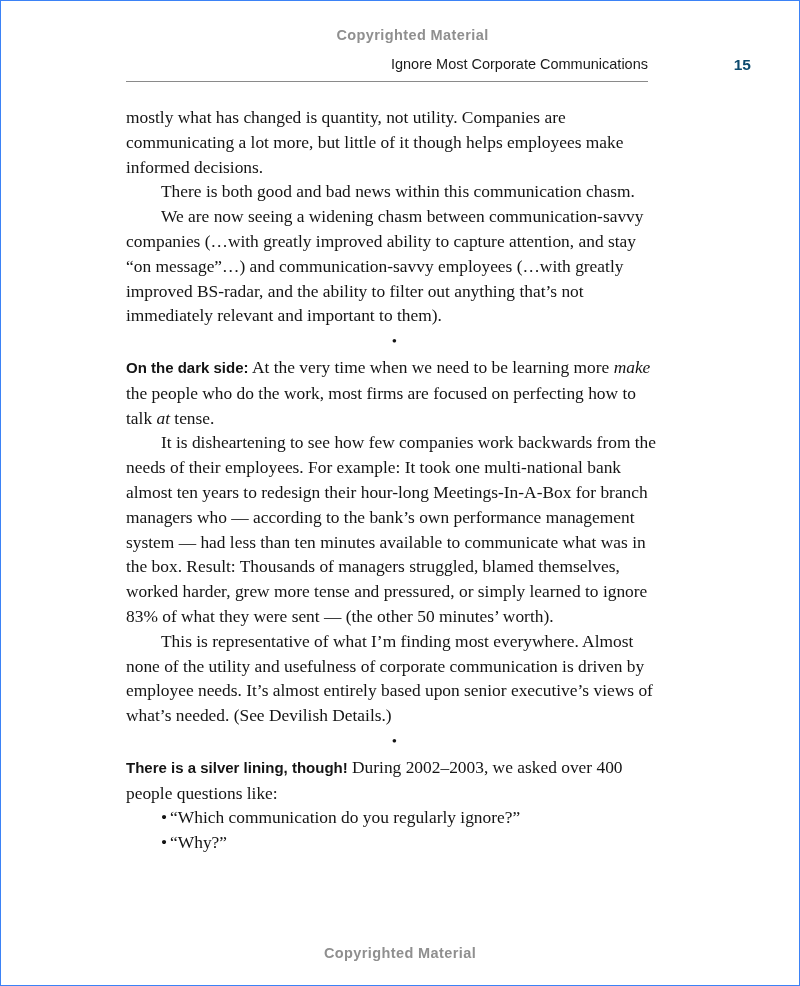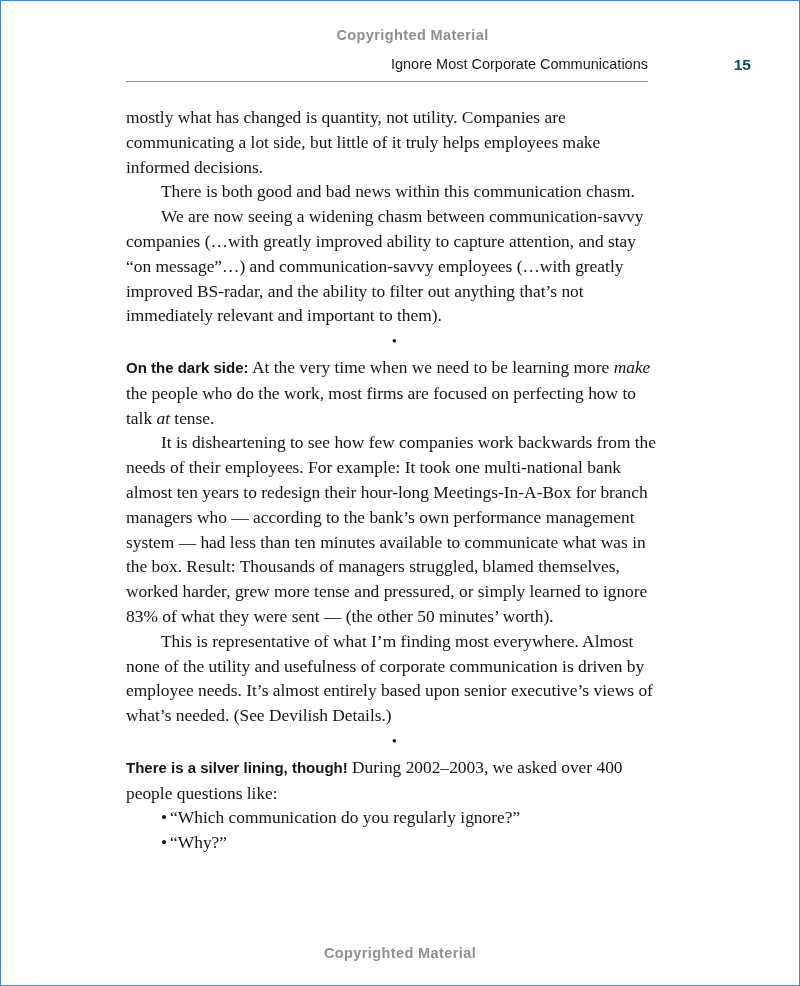--- a/index.html
+++ b/index.html
@@ -83,21 +83,21 @@
 
   <div class="header-row">
     <span class="header-title">Ignore Most Corporate Communications</span>
     <span class="page-number">15</span>
   </div>
 
   <div class="rule"></div>
 
   <div class="body-text">
 
-    <p>mostly what has changed is quantity, not utility. Companies are communicating a lot side, but little of it truly helps employees make informed decisions.</p>
+    <p>mostly what has changed is quantity, not utility. Companies are communicating a lot more, but little of it though helps employees make informed decisions.</p>
 
     <p class="indent">There is both good and bad news within this communication chasm.</p>
 
     <p class="indent">We are now seeing a widening chasm between communication-savvy companies (…with greatly improved ability to capture attention, and stay “on message”…) and communication-savvy employees (…with greatly improved BS-radar, and the ability to filter out anything that’s not immediately relevant and important to them).</p>
 
     <div class="sep">•</div>
 
     <p><span class="lead">On the dark side:</span><span> At the very time when we need to be learning more </span><i>make</i><span> the people who do the work, most firms are focused on perfecting how to talk </span><i>at</i><span> tense.</span></p>
 
     <p class="indent">It is disheartening to see how few companies work backwards from the needs of their employees. For example: It took one multi-national bank almost ten years to redesign their hour-long Meetings-In-A-Box for branch managers who — according to the bank’s own performance management system — had less than ten minutes available to communicate what was in the box. Result: Thousands of managers struggled, blamed themselves, worked harder, grew more tense and pressured, or simply learned to ignore 83% of what they were sent — (the other 50 minutes’ worth).</p>

